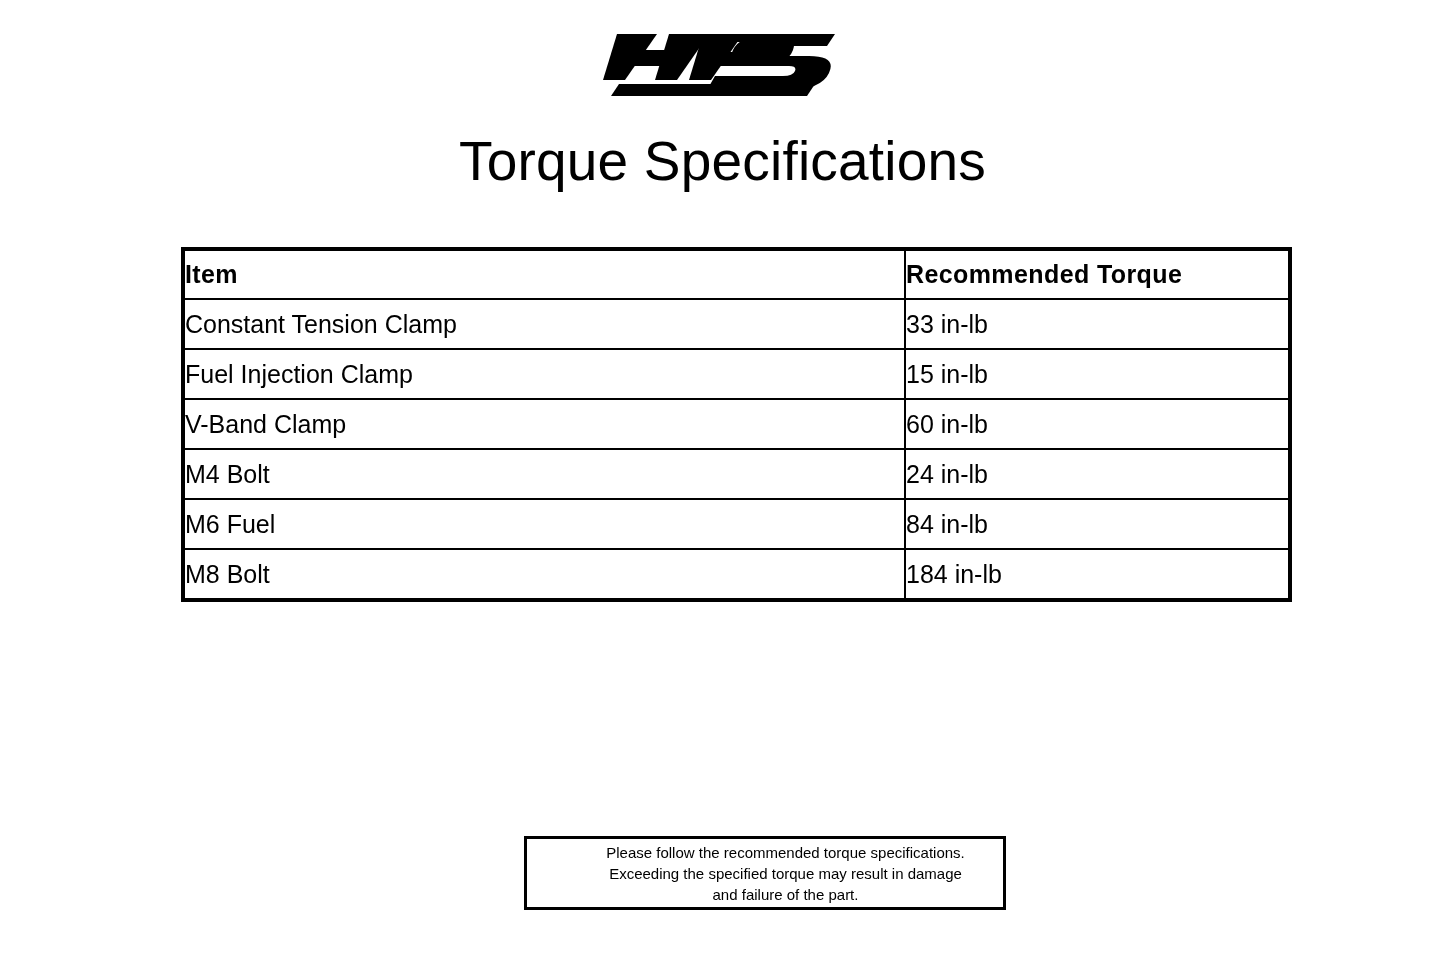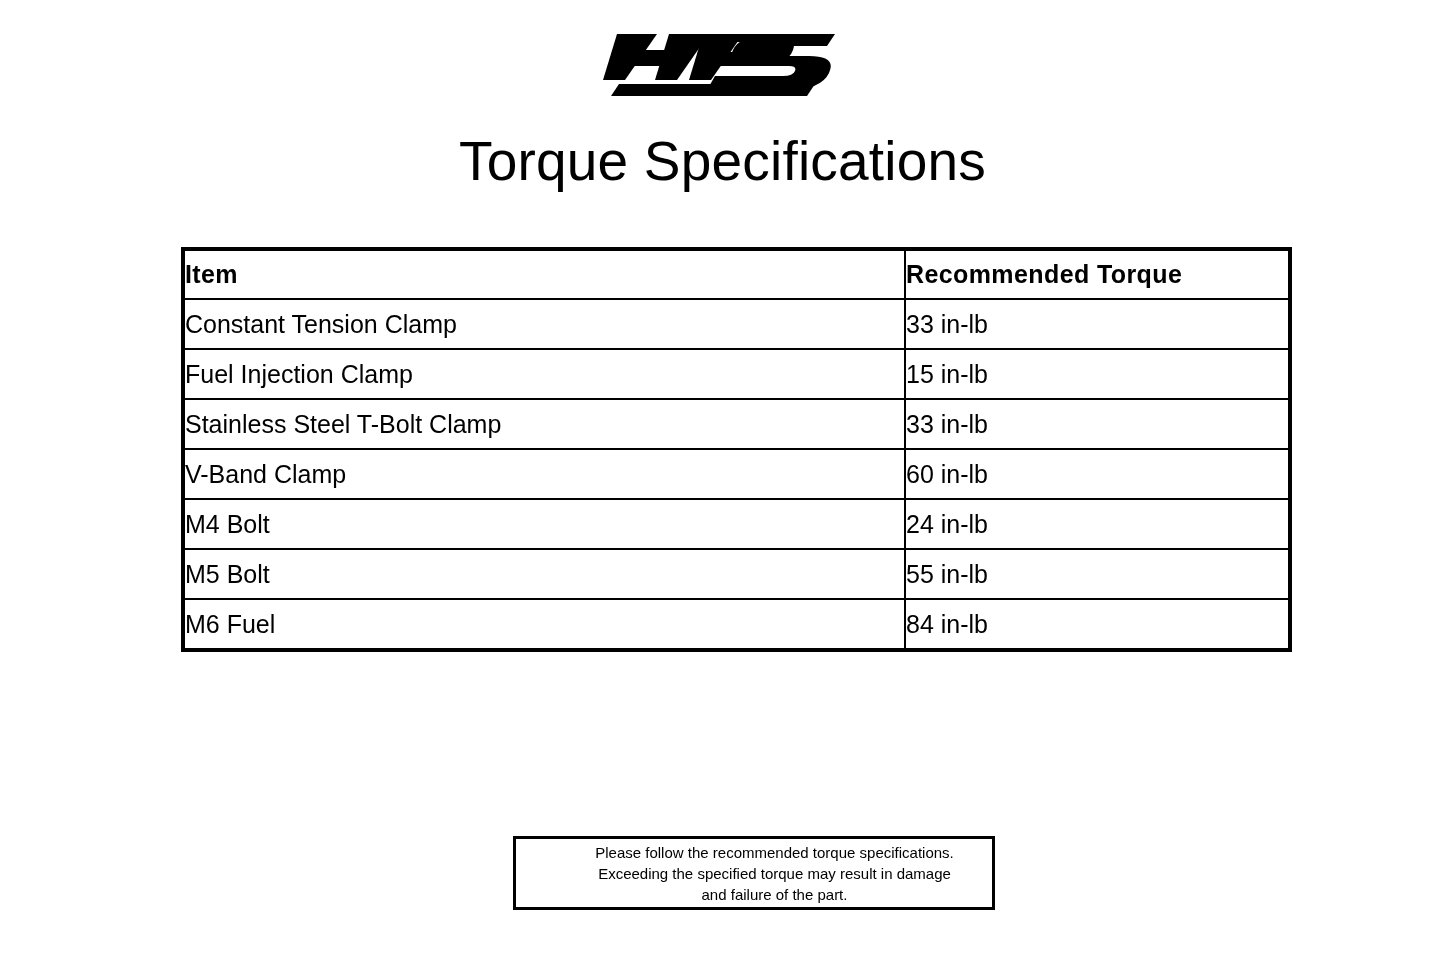--- a/index.html
+++ b/index.html
@@ -82,21 +82,21 @@
   .cell-item   { padding-left: 22px; }
   .cell-torque { padding-left: 24px; }
   
   td.cell-torque { padding-top: 5px; }
   th.cell-item   { padding-left: 22px; }
   th.cell-torque { padding-left: 24px; }
 
   
   #footer-note {
     position: absolute;
-    left: 513px;
+    left: 524px;
     top: 836px;
     width: 482px;
     height: 74px;
     box-sizing: border-box;
     border: 3px solid #000000;
     display: flex;
     flex-direction: column;
     align-items: center;
     justify-content: center;
     text-align: center;
@@ -147,38 +147,34 @@
     <tbody id="spec-table-body">
       <tr>
         <td class="cell-item">Constant Tension Clamp</td>
         <td class="cell-torque">33 in-lb</td>
       </tr>
       <tr>
         <td class="cell-item">Fuel Injection Clamp</td>
         <td class="cell-torque">15 in-lb</td>
       </tr>
       <tr>
-        <td class="cell-item">Stainless Steel T-Bolt Clamp</td>
-        <td class="cell-torque">33 in-lb</td>
-      </tr>
-      <tr>
         <td class="cell-item">V-Band Clamp</td>
         <td class="cell-torque">60 in-lb</td>
       </tr>
       <tr>
         <td class="cell-item">M4 Bolt</td>
         <td class="cell-torque">24 in-lb</td>
       </tr>
       <tr>
-        <td class="cell-item">M5 Bolt</td>
-        <td class="cell-torque">55 in-lb</td>
+        <td class="cell-item">M6 Fuel</td>
+        <td class="cell-torque">84 in-lb</td>
       </tr>
       <tr>
-        <td class="cell-item">M6 Fuel</td>
-        <td class="cell-torque">84 in-lb</td>
+        <td class="cell-item">M8 Bolt</td>
+        <td class="cell-torque">184 in-lb</td>
       </tr>
     </tbody>
   </table>
 </div>
 
 <div id="footer-note">
   <div class="note-line">Please follow the recommended torque specifications.</div>
   <div class="note-line">Exceeding the specified torque may result in damage</div>
   <div class="note-line">and failure of the part.</div>
 </div>

